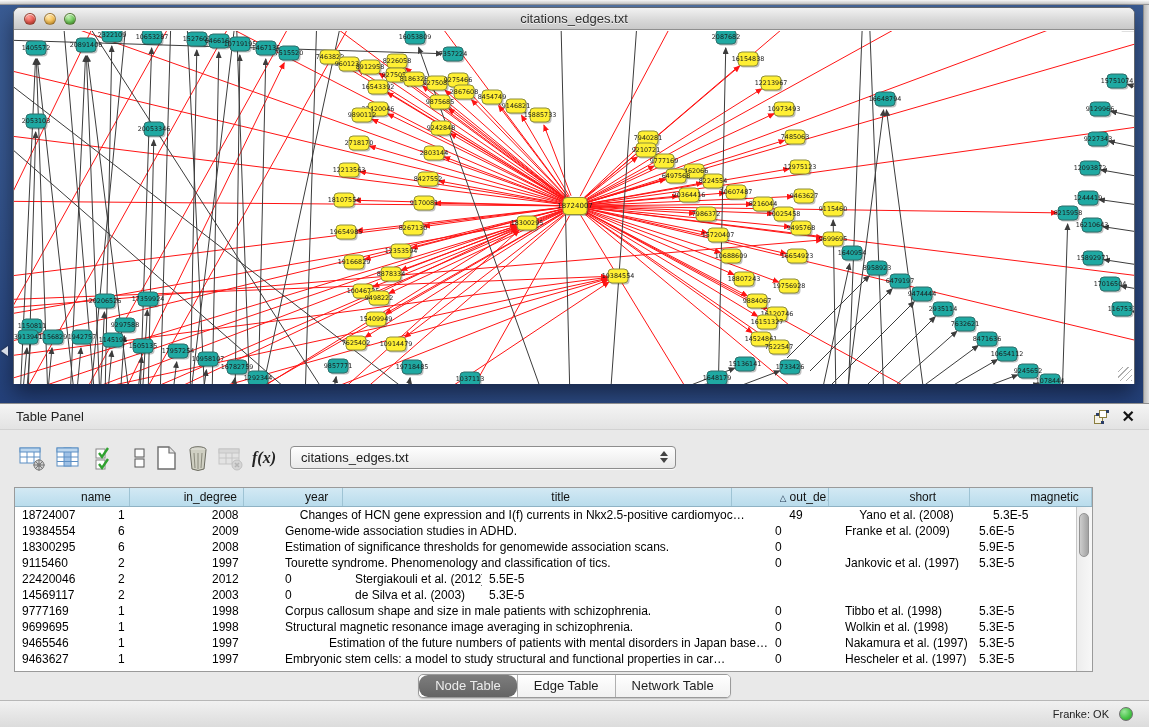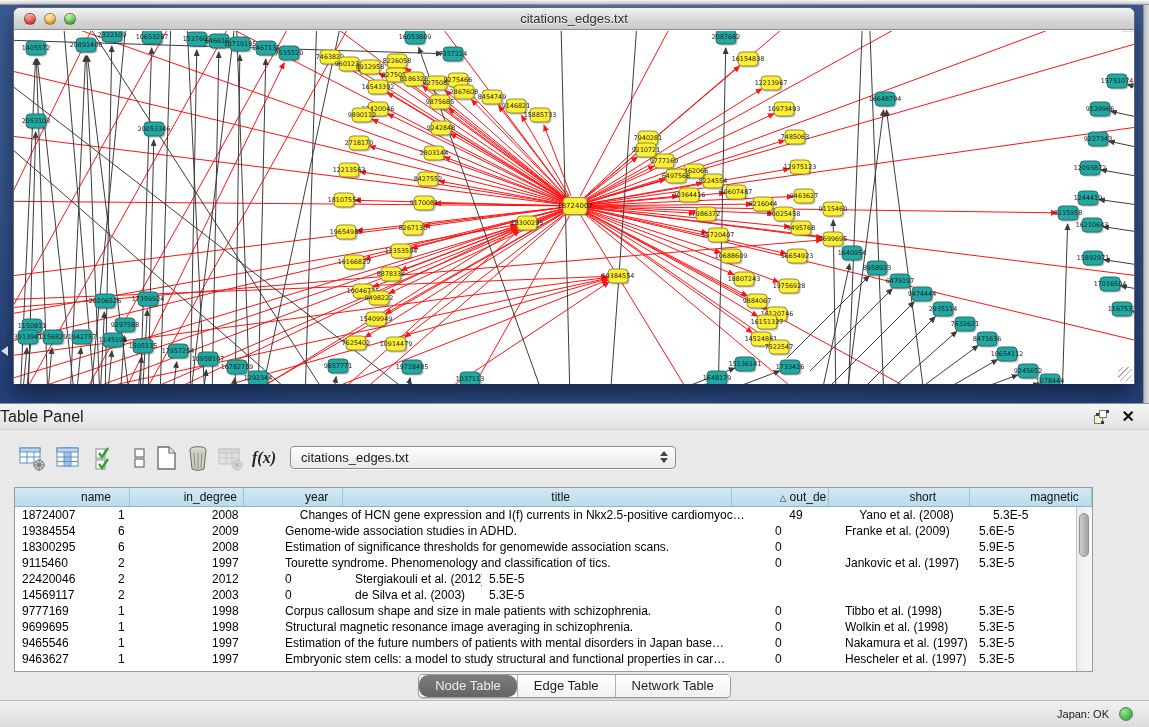--- a/index.html
+++ b/index.html
@@ -55,21 +55,21 @@
   }
   
   .table-panel {
     position:absolute; left:0; top:403px; width:1149px; height:324px;
     background:#e9e9e9; border-top:1px solid #8e8e8e;
   }
   .tp-header {
     height:26px; background:linear-gradient(#f4f4f4,#e3e3e3);
     border-bottom:1px solid #d2d2d2; position:relative;
   }
-  .tp-title { font-size:16px; color:#222; line-height:26px; padding-left:0; }
+  .tp-title { font-size:13px; color:#222; line-height:26px; padding-left:16px; }
   .tp-float { position:absolute; right:40px; top:6px; width:15px; height:14px; cursor:pointer; }
   .tp-float .sq1 { position:absolute; left:0; bottom:0; width:9px; height:9px; border:1px solid #8a7d3e; background:#f5f2e4; }
   .tp-float .sq2 { position:absolute; right:2px; top:0; width:8px; height:8px; border:1px solid #8a7d3e; background:#fff; }
   .tp-float .dot { position:absolute; width:3px; height:3px; background:#2c3e66; }
   .tp-float .d1 { right:0; top:0; } .tp-float .d2 { left:2px; top:3px; } .tp-float .d3 { right:5px; bottom:0; }
   .tp-close { position:absolute; right:14px; top:3px; font-size:16px; font-weight:bold; color:#141414; cursor:pointer; }
   .tp-toolbar { position:relative; height:56px; }
   .tico { position:absolute; top:14px; width:28px; height:28px; cursor:pointer; }
   .fx { font-family:"Liberation Serif", serif; font-style:italic; font-weight:bold; font-size:16px; color:#222; line-height:28px; }
   .combo {
@@ -1113,21 +1113,21 @@
           <div class="td" style="width: 73px;">1998</div>
           <div class="td" style="width: 490px;">Structural magnetic resonance image averaging in schizophrenia.</div>
           <div class="td" style="width: 70px;">0</div>
           <div class="td" style="width: 134px;">Wolkin et al. (1998)</div>
           <div class="td" style="width: 106px;">5.3E-5</div>
         </div>
         <div class="trow">
           <div class="td" style="width: 96px;">9465546</div>
           <div class="td" style="width: 94px;">1</div>
           <div class="td" style="width: 73px;">1997</div>
-          <div class="td" style="width: 490px;">Estimation of the future numbers of patients with mental disorders in Japan base…</div>
+          <div class="td" style="width: 490px; text-align: right;">Estimation of the future numbers of patients with mental disorders in Japan base…</div>
           <div class="td" style="width: 70px;">0</div>
           <div class="td" style="width: 134px;">Nakamura et al. (1997)</div>
           <div class="td" style="width: 106px;">5.3E-5</div>
         </div>
         <div class="trow">
           <div class="td" style="width: 96px;">9463627</div>
           <div class="td" style="width: 94px;">1</div>
           <div class="td" style="width: 73px;">1997</div>
           <div class="td" style="width: 490px;">Embryonic stem cells: a model to study structural and functional properties in car…</div>
           <div class="td" style="width: 70px;">0</div>
@@ -1143,15 +1143,15 @@
   <div class="tp-tabs">
     <div class="seg" id="segTabs">
         <div class="tab sel">Node Table</div>
         <div class="tab">Edge Table</div>
         <div class="tab">Network Table</div>
       </div>
   </div>
 </div>
 
 <div class="statusbar">
-  <div class="mem">Japan: OK</div>
+  <div class="mem">Franke: OK</div>
   <div class="memdot"></div>
 </div>
 
 </body></html>

